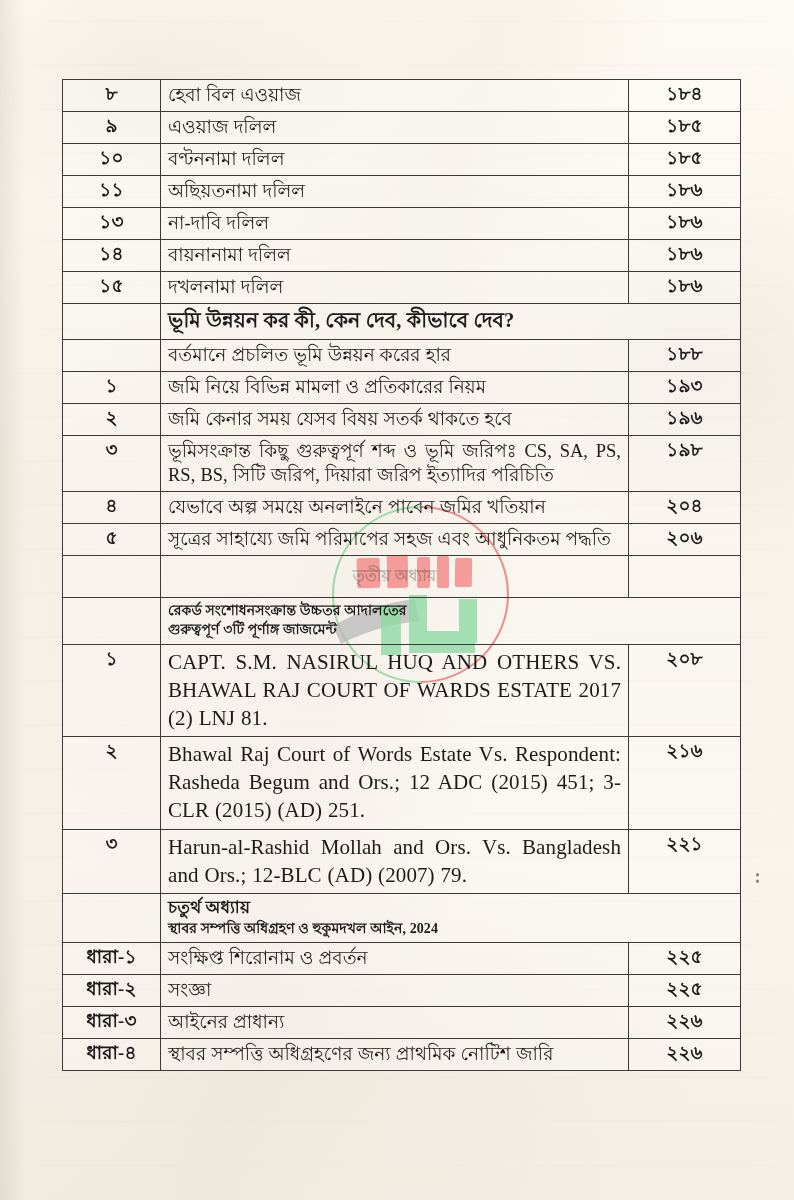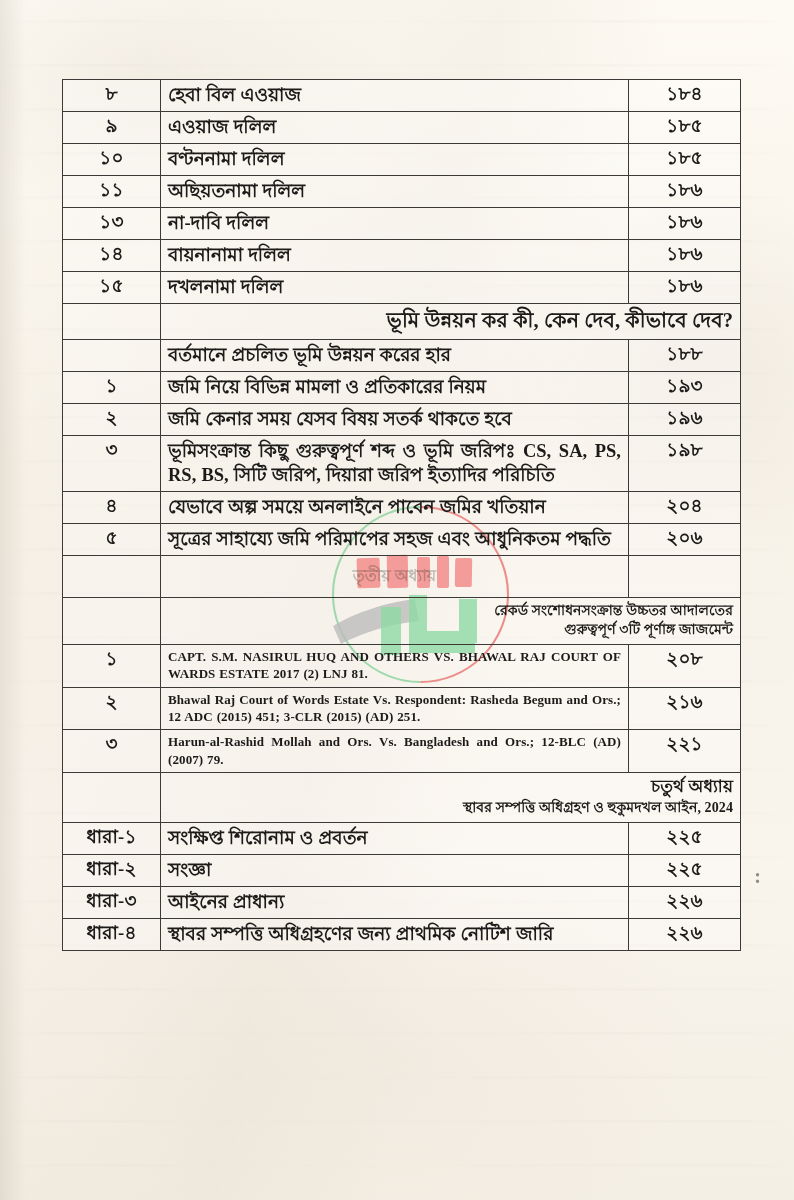--- a/index.html
+++ b/index.html
@@ -94,35 +94,35 @@
     font-size: 18.5px;
     line-height: 1.28;
     font-weight: 600;
     letter-spacing: .2px;
   }
   td.title {
     font-size: 18.5px;
     line-height: 1.30;
     text-align: justify;
     text-align-last: left;
-    font-weight: 700;
+    font-weight: 400;
     word-spacing: .5px;
   }
   td.title.eng {
-    font-size: 13px;
+    font-size: 21px;
     line-height: 1.34;
-    font-weight: 700;
+    font-weight: 400;
     letter-spacing: .1px;
     text-align: justify;
     text-align-last: left;
   }
 
   
   td.heading {
-    text-align: right;
+    text-align: left;
     font-size: 20.5px;
     font-weight: 700;
     line-height: 1.34;
     padding: 5px 6px 7px 6px;
     letter-spacing: .1px;
   }
   td.heading .sub {
     display: block;
     font-size: 17px;
     font-weight: 600;

